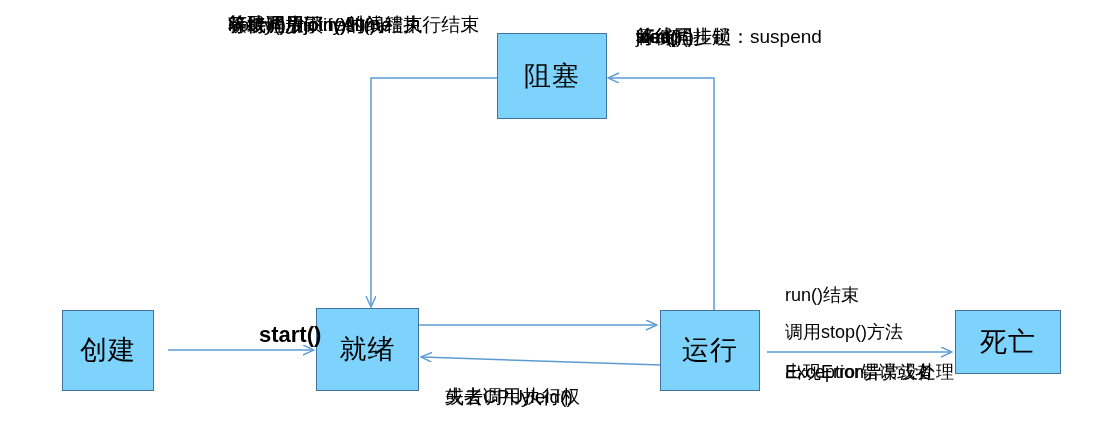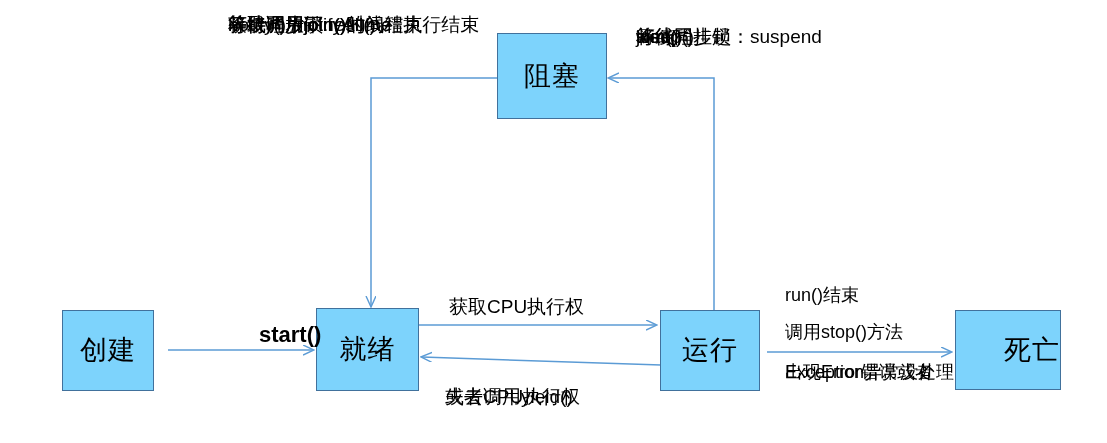--- a/index.html
+++ b/index.html
@@ -101,21 +101,21 @@
   </div>
 
   <div class="node" style="left:316px; top:308px; width:103px; height:83px;">
     <span>就绪</span>
   </div>
 
   <div class="node" style="left:660px; top:310px; width:100px; height:81px;">
     <span>运行</span>
   </div>
 
-  <div class="node" style="left:955px; top:310px; width:106px; height:80px;justify-content:flex-end;">
+  <div class="node" style="left:955px; top:310px; width:106px; height:64px;">
     <span>死亡</span>
   </div>
 
   <div style="position:absolute; left:228px; top:12px;">
     <div class="lbl">等待调用join()时间结束</div>
     <div class="lbl">等待调用join()的线程执行结束</div>
     <div class="lbl">notify() /notifyAll()</div>
     <div class="lbl">获取同步锁</div>
     <div class="lbl">将线程放下:resume</div>
   </div>
@@ -123,21 +123,20 @@
   <div style="position:absolute; left:636px; top:24px;">
     <div class="lbl">sleep()</div>
     <div class="lbl">join()</div>
     <div class="lbl">wait()</div>
     <div class="lbl">等待同步锁</div>
     <div class="lbl">将线程挂起：suspend</div>
   </div>
 
   <div class="lbl bold" style="left:213px; top:322px;">start()</div>
 
-  <div class="lbl" style="left:449px; top:294px;">获取CPU执行权</div>
 
   <div style="position:absolute; left:445px; top:384px;">
     <div class="lbl">失去CPU执行权</div>
     <div class="lbl">或者调用yield()</div>
   </div>
 
   <div class="lbl sm" style="left:785px; top:283px;">run()结束</div>
 
   <div class="lbl sm" style="left:785px; top:320px;">调用stop()方法</div>
 

